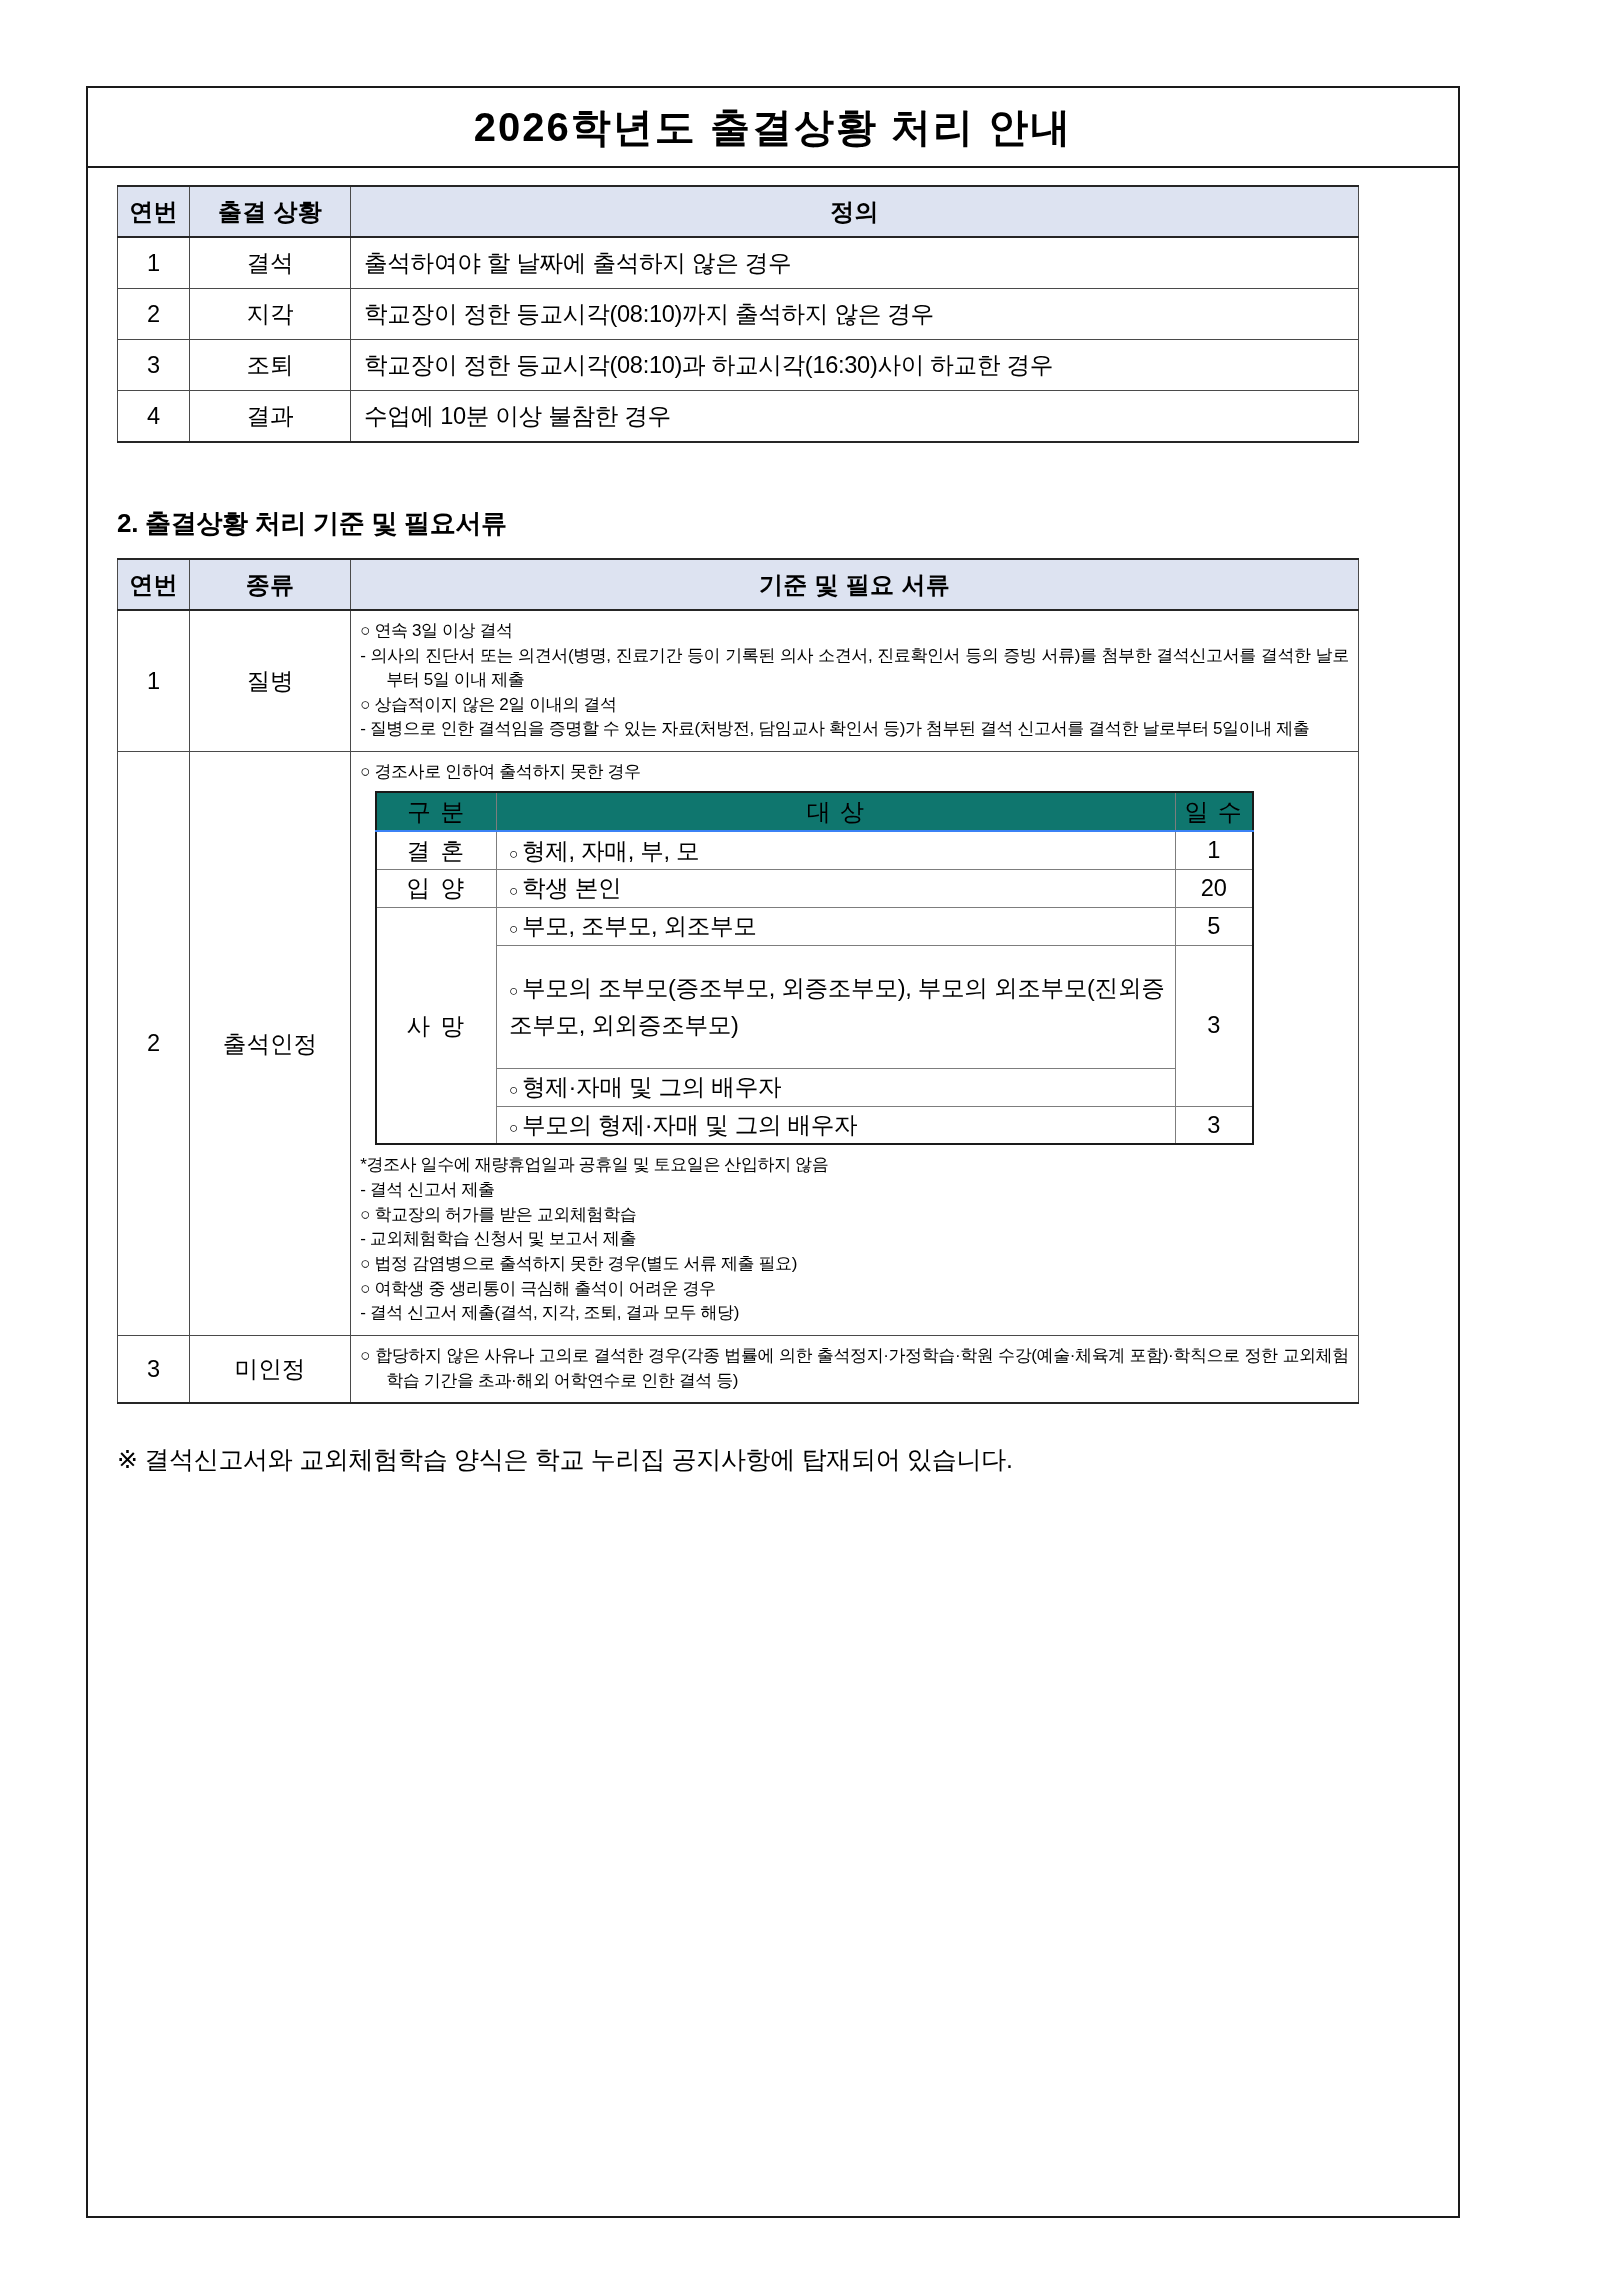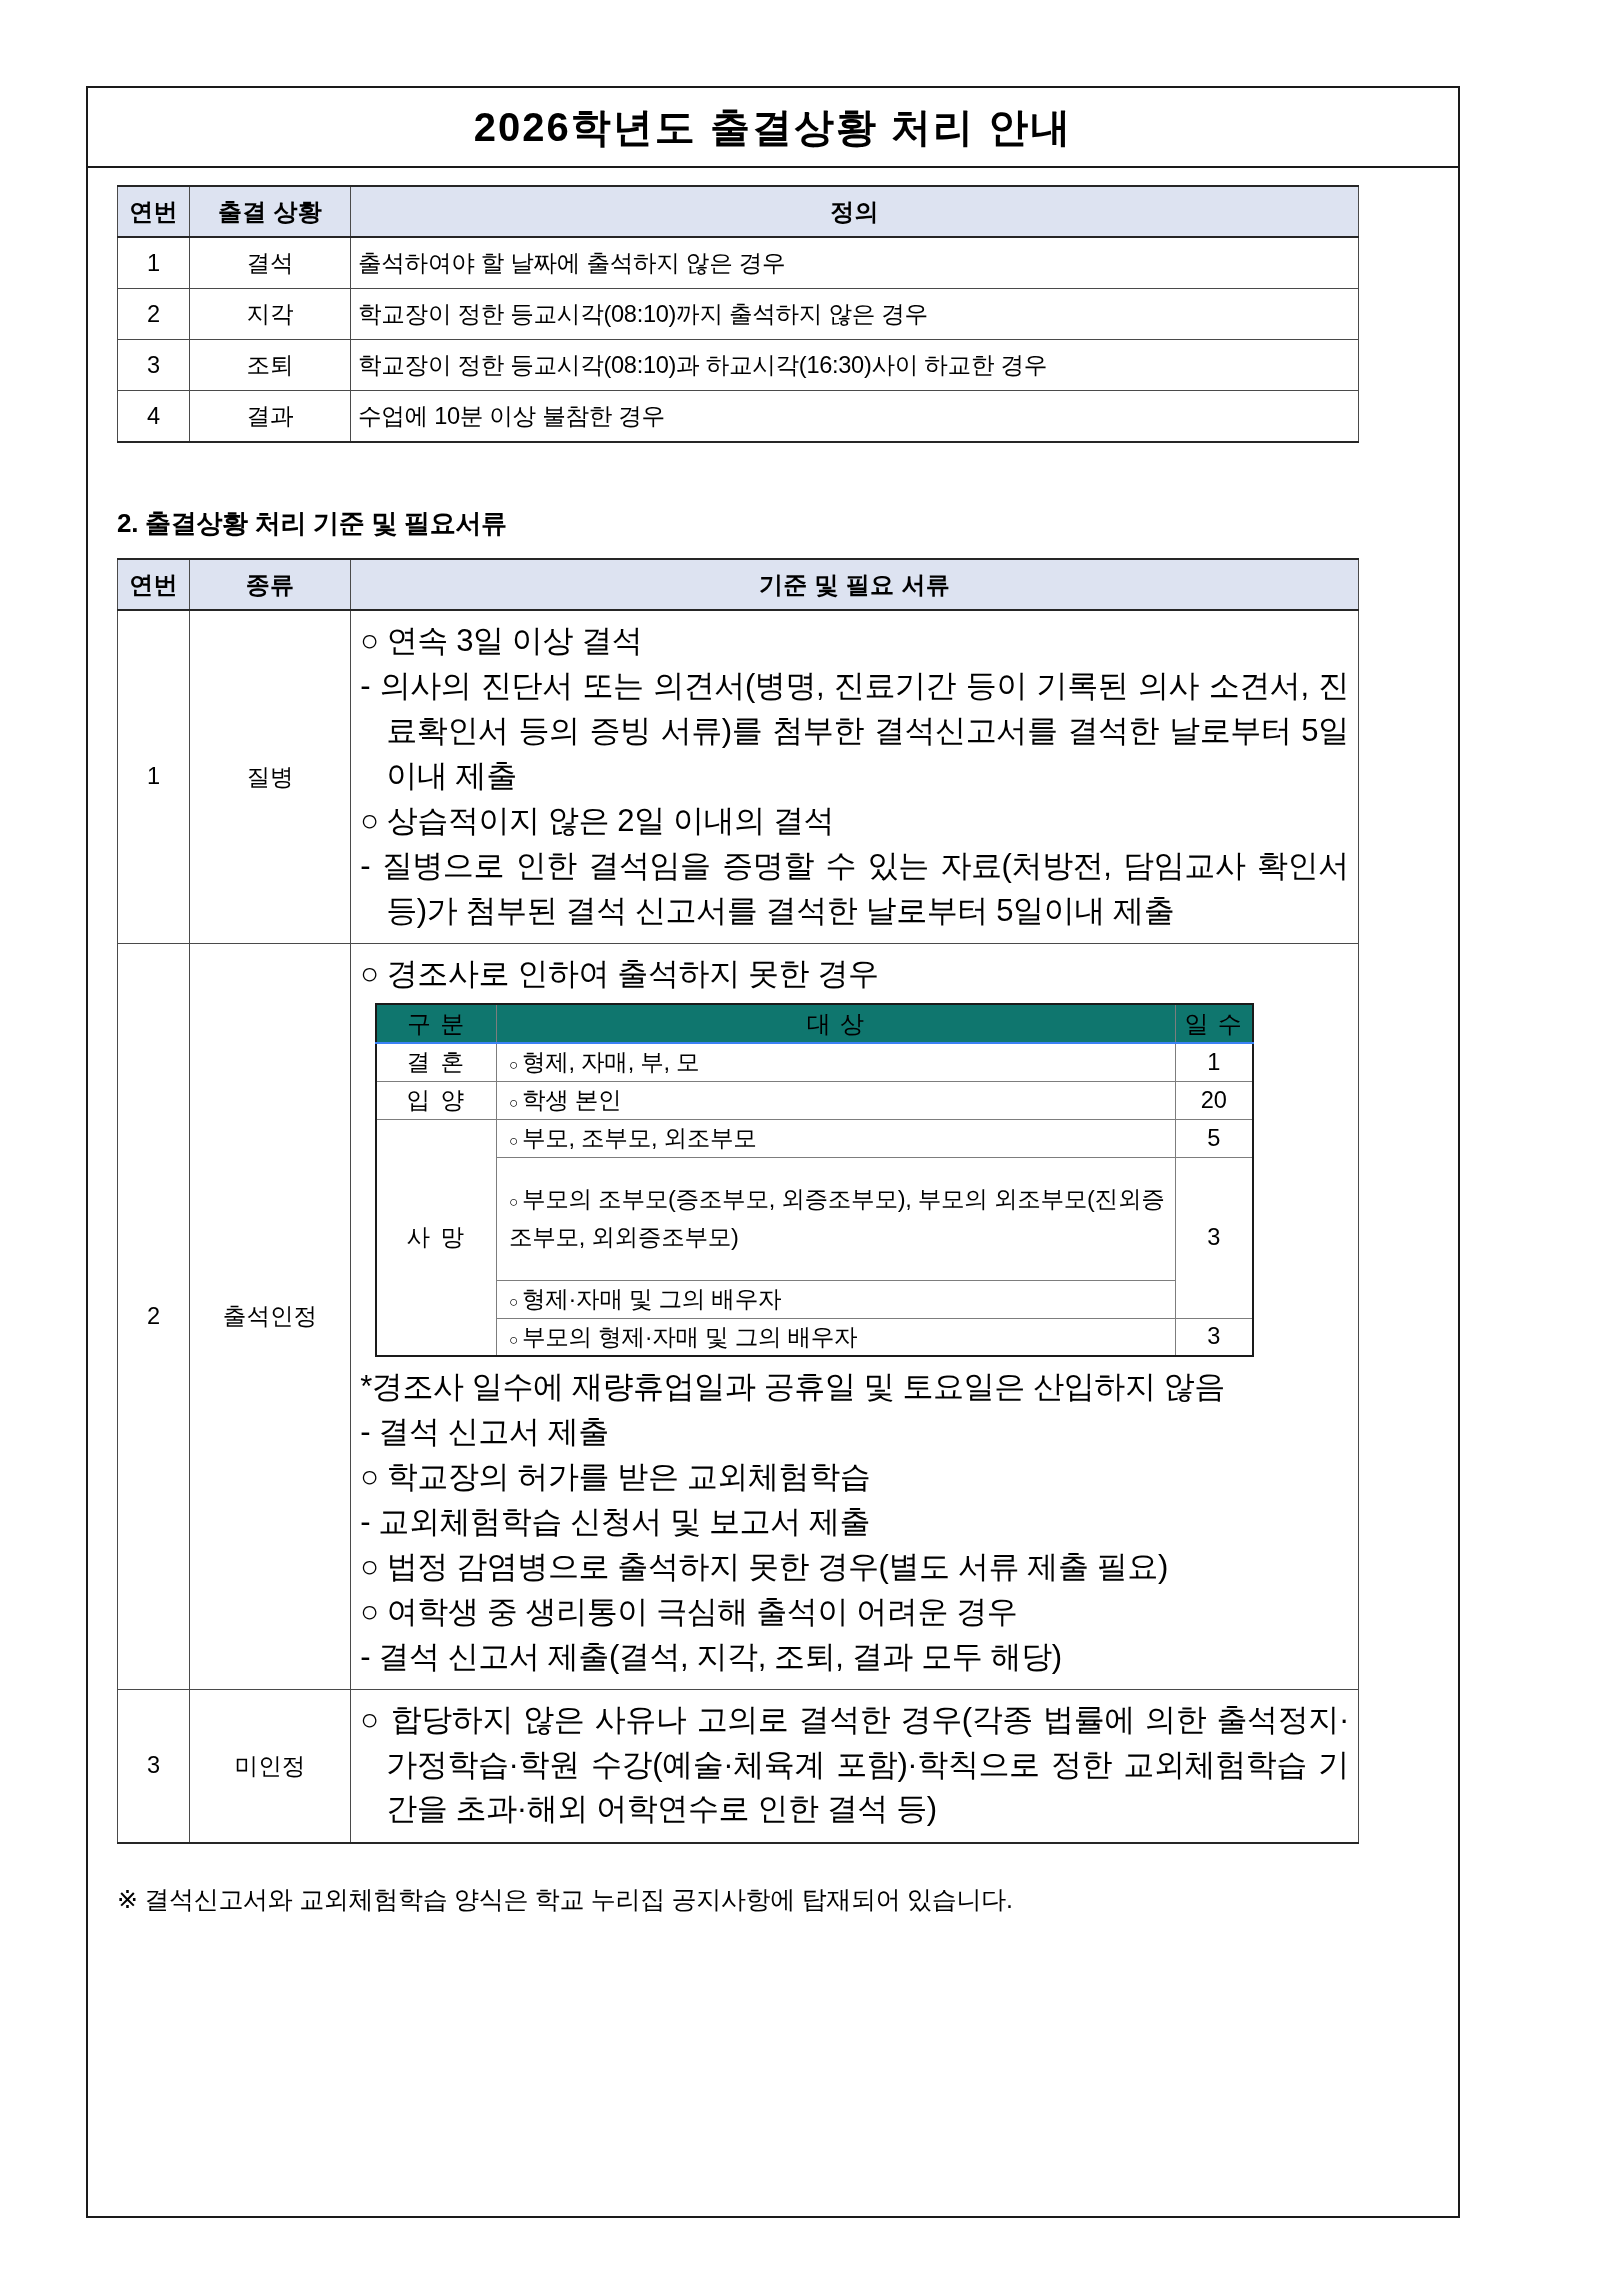--- a/index.html
+++ b/index.html
@@ -97,38 +97,38 @@
   #table-status td {
     font-size: 23.6px;
     height: 50px;
   }
   #table-status td.c-num,
   #table-status td.c-kind {
     text-align: center;
   }
   #table-status td.c-def {
     text-align: left;
-    padding-left: 7px;
+    padding-left: 13px;
     letter-spacing: -0.3px;
   }
   
   #table-rules td {
     font-size: 23.6px;
   }
   #table-rules td.c-num,
   #table-rules td.c-kind {
     text-align: center;
     vertical-align: middle;
   }
   #table-rules td.c-detail {
     vertical-align: top;
     padding: 7.9px 9.2px 9.2px 9.2px;
   }
   .rule-line {
-    font-size: 31px;
+    font-size: 17px;
     line-height: 1.45;
     letter-spacing: -0.4px;
     white-space: pre-wrap;
   }
   .rule-line.ind {
     padding-left: 26px;
     text-indent: -26px;
   }
   .rule-line.just {
     text-align: justify;

